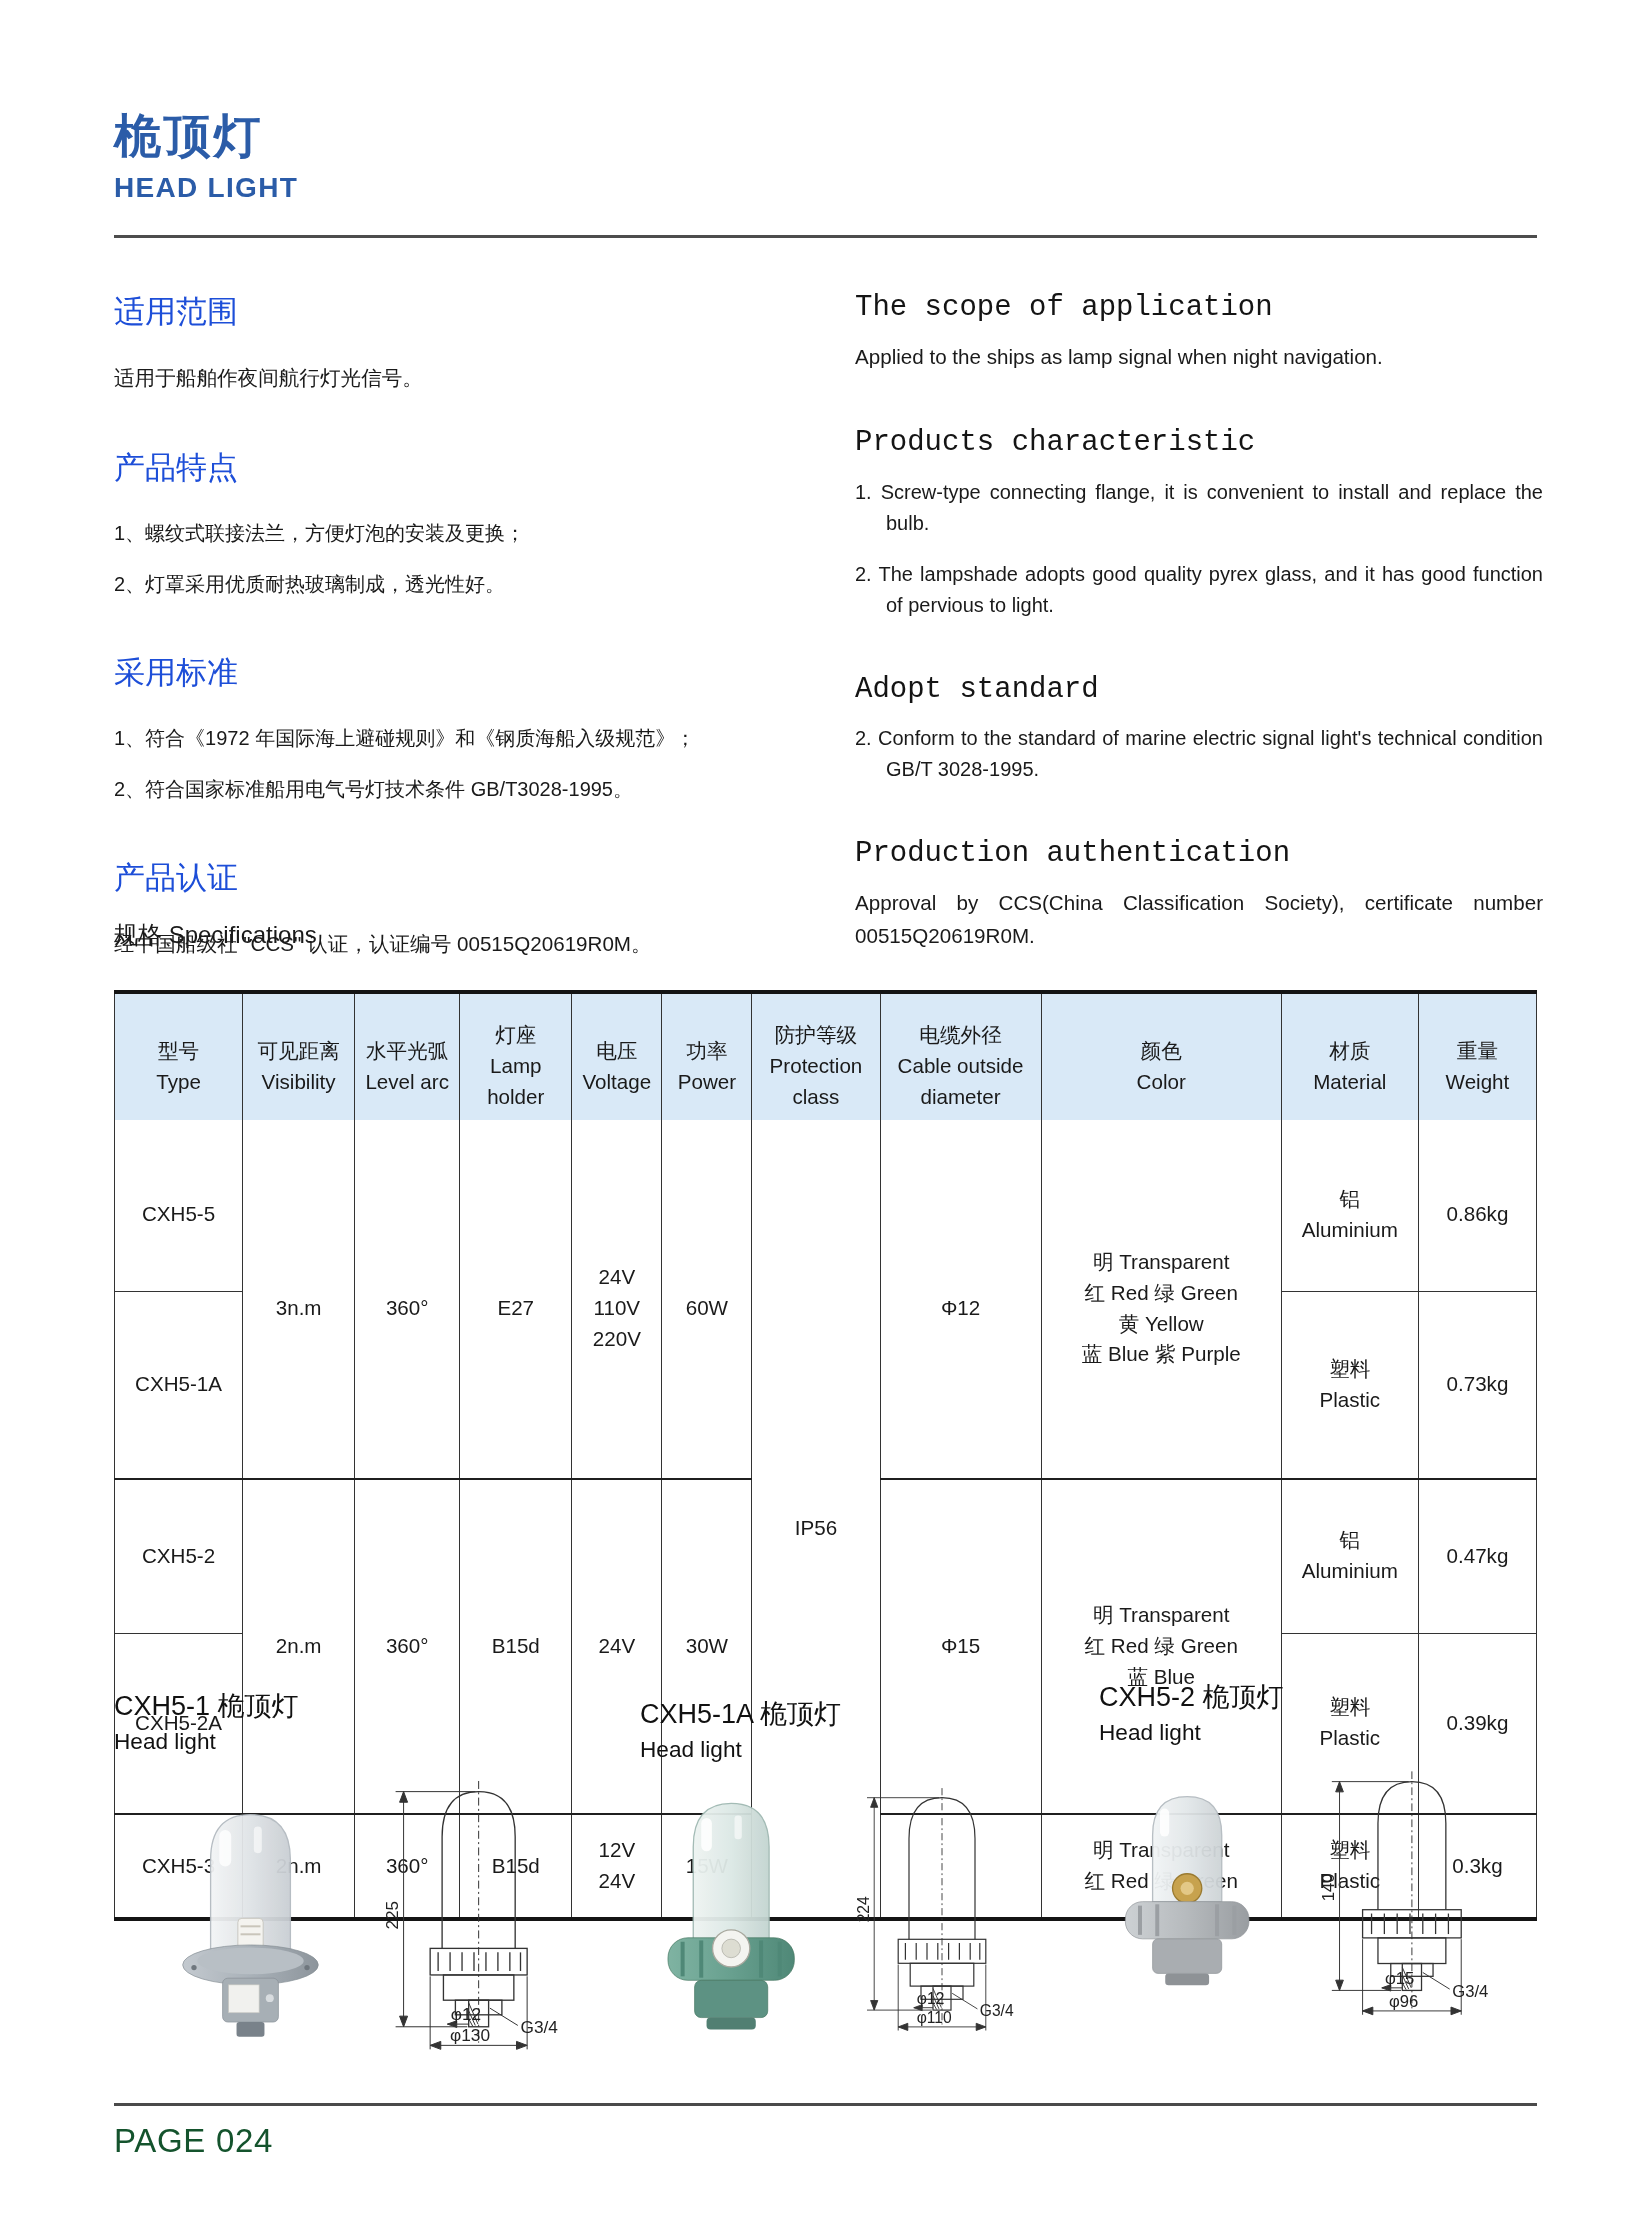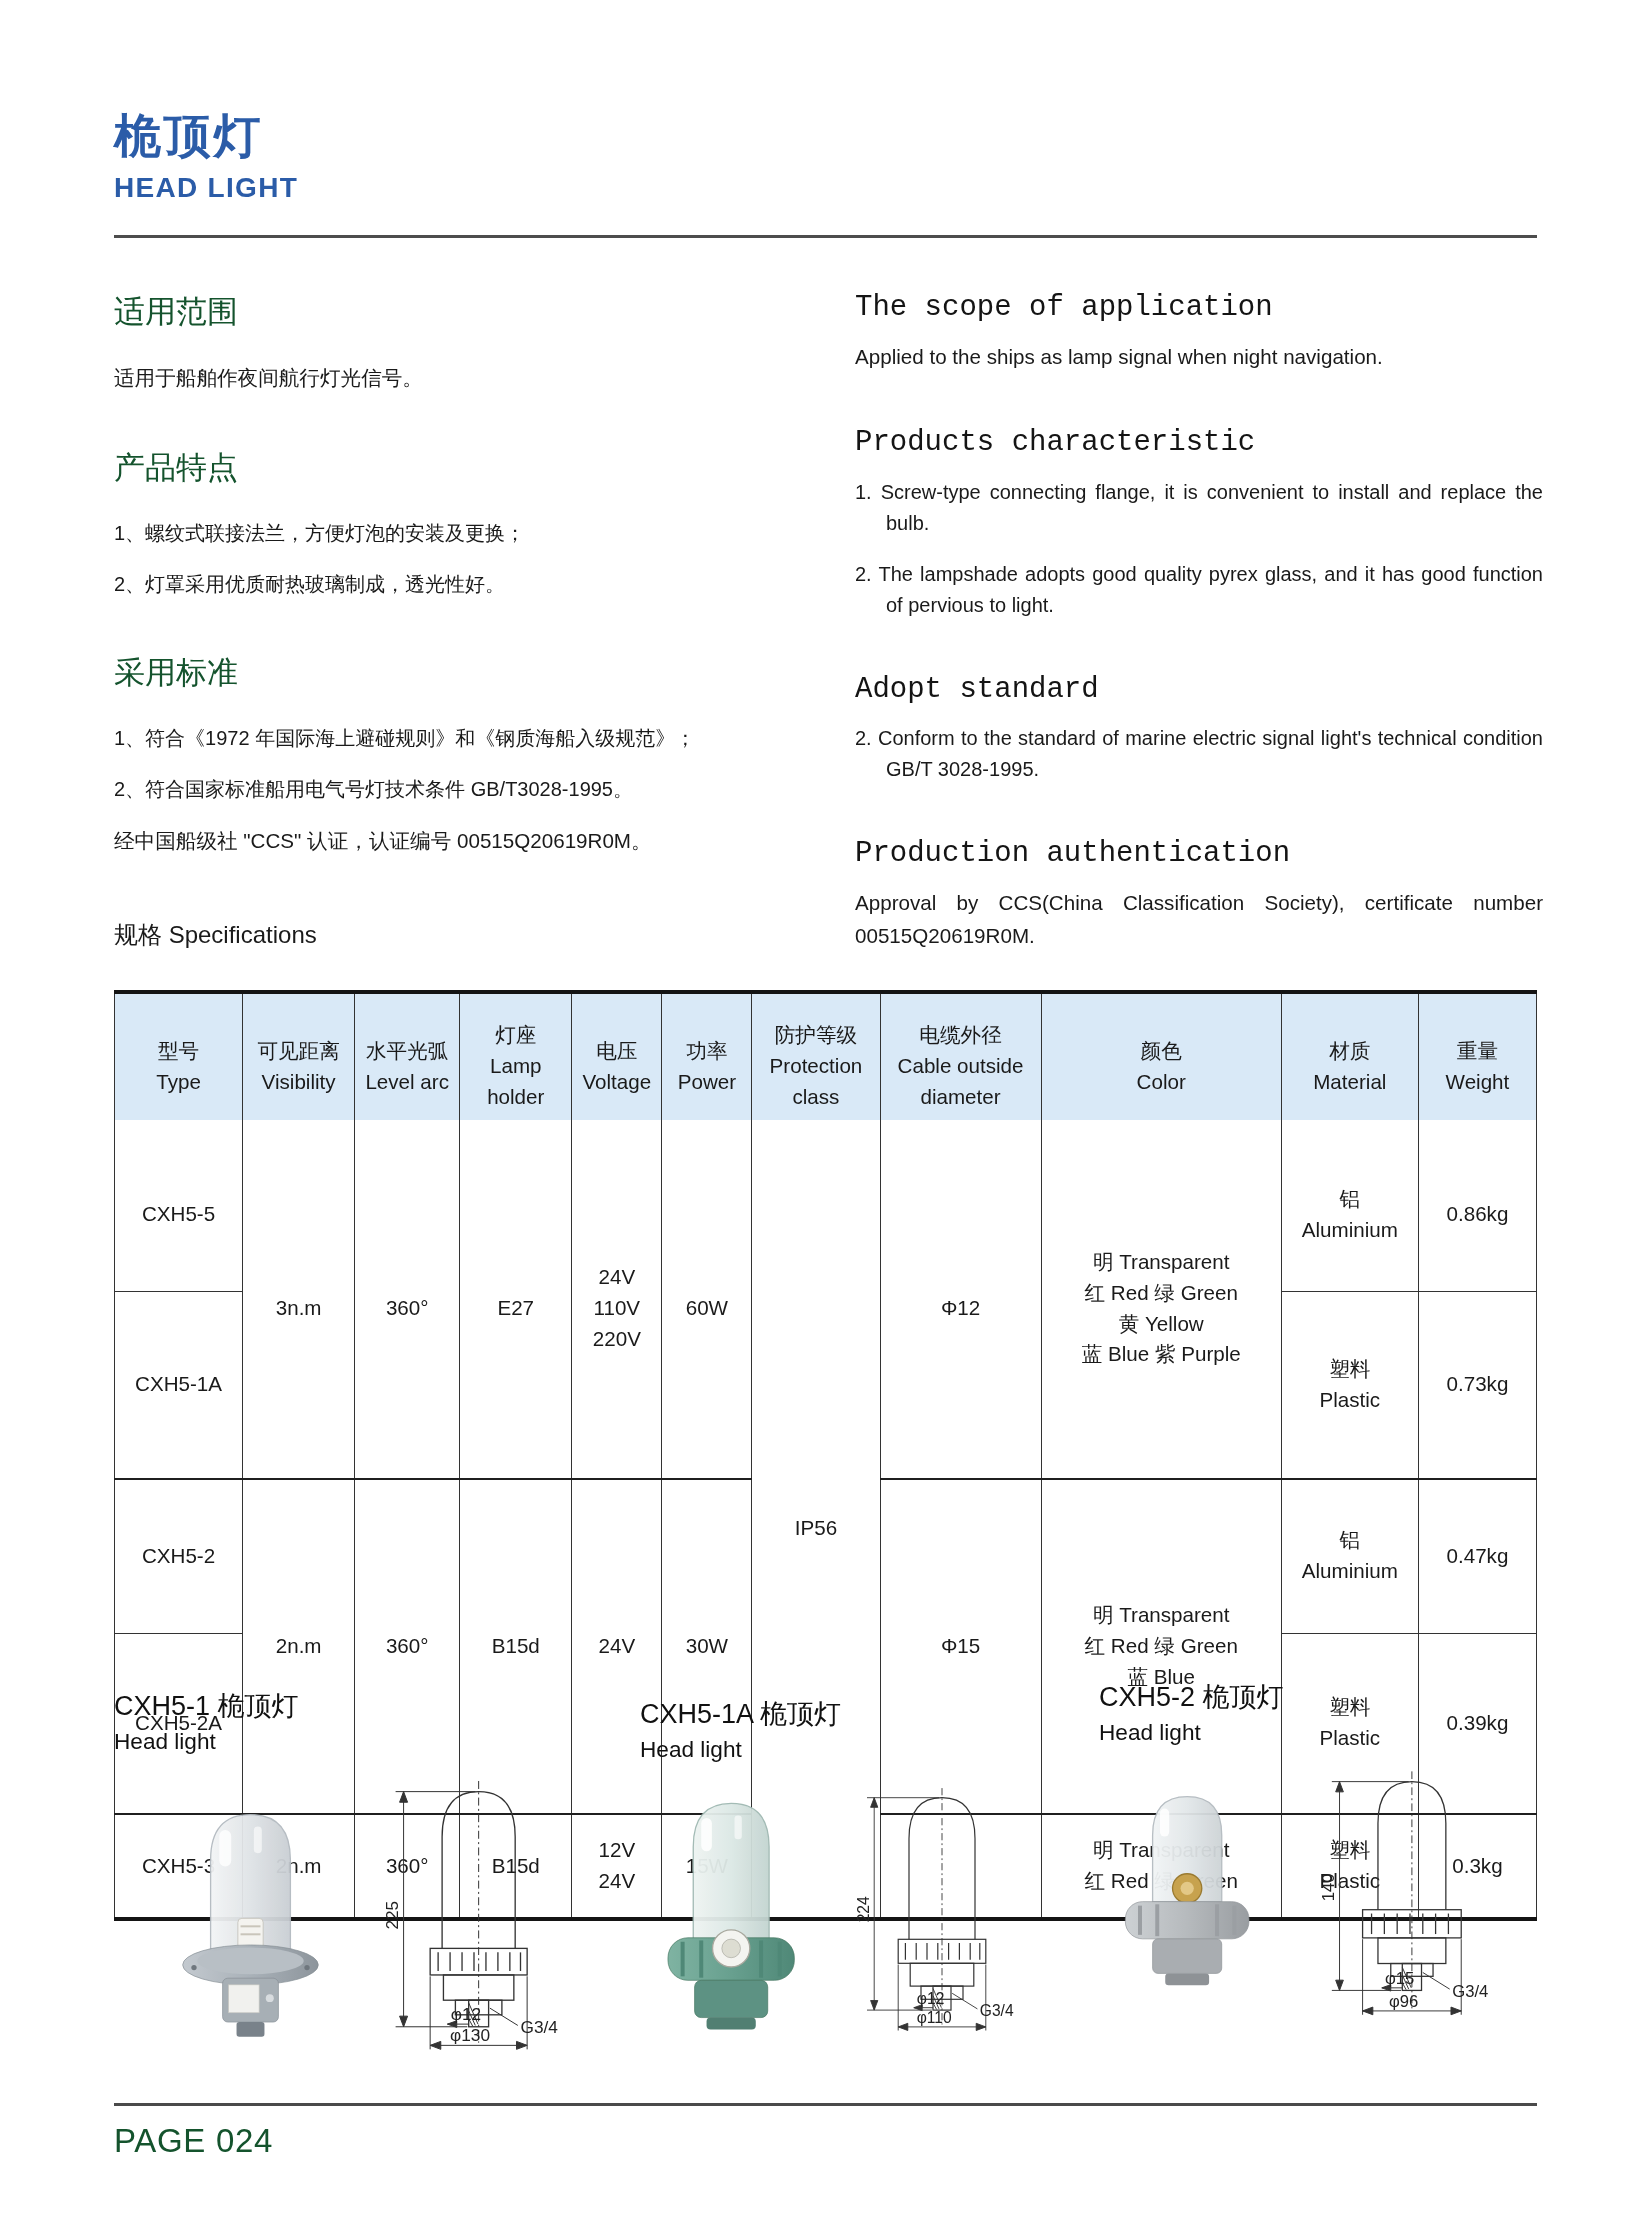--- a/index.html
+++ b/index.html
@@ -6,21 +6,21 @@
   .page{position:relative;width:1650px;height:2239px;background:#ffffff;overflow:hidden;
         font-family:"Liberation Sans","DejaVu Sans",sans-serif;color:#1a1a1a;}
   
   .title-zh{position:absolute;left:114px;top:105px;font-size:47px;font-weight:600;color:#2b5ca8;letter-spacing:2.7px;}
   .title-en{position:absolute;left:114px;top:172px;font-size:28px;font-weight:600;color:#2b5ca8;letter-spacing:1.3px;}
   .top-rule{position:absolute;left:114px;top:235px;width:1423px;height:2.7px;background:#4d4d4d;}
   
   .col{position:absolute;top:291px;}
   .col-left{left:114px;width:672px;}
   .col-right{left:855px;width:688px;}
-  .sec-h-zh{font-size:31px;font-weight:400;margin:0 0 29px 0;color:#14532d;}
+  .sec-h-zh{font-size:31px;font-weight:400;margin:0 0 29px 0;color:#1d4ed8;}
   .sec-h-en{font-size:29px;font-weight:400;margin:0 0 17.3px 0;color:#141414;font-family:Liberation Mono, monospace;}
   .mt{margin-top:52px;}
   .body-txt{font-size:20.6px;line-height:1.6;margin:0;}
   .item{font-size:20px;line-height:1.55;margin:12px 0 20px 0;}
   .just{text-align:justify;}
   .hang{padding-left:31px;text-indent:-31px;}
   
   .spec-h{position:absolute;left:114px;top:919px;font-size:24px;font-weight:400;}
   table.spec{position:absolute;left:114px;top:990px;width:1423px;border-collapse:collapse;table-layout:fixed;
              border-top:4px solid #141414;border-bottom:4px solid #141414;
@@ -54,20 +54,21 @@
     <p class="body-txt">适用于船舶作夜间航行灯光信号。</p>
 
     <h2 class="sec-h-zh mt">产品特点</h2>
     <p class="item">1、螺纹式联接法兰，方便灯泡的安装及更换；</p>
     <p class="item">2、灯罩采用优质耐热玻璃制成，透光性好。</p>
 
     <h2 class="sec-h-zh mt">采用标准</h2>
     <p class="item">1、符合《1972 年国际海上避碰规则》和《钢质海船入级规范》；</p>
     <p class="item">2、符合国家标准船用电气号灯技术条件 GB/T3028-1995。</p>
 
+    <h2 class="sec-h-zh mt">产品认证</h2>
     <p class="body-txt">经中国船级社 "CCS" 认证，认证编号 00515Q20619R0M。</p>
   </div>
 
   <div class="col col-right">
     <h2 class="sec-h-en">The scope of application</h2>
     <p class="body-txt">Applied to the ships as lamp signal when night navigation.</p>
 
     <h2 class="sec-h-en mt">Products characteristic</h2>
     <p class="item just hang">1. Screw-type connecting flange, it is convenient to install and replace the bulb.</p>
     <p class="item just hang">2. The lampshade adopts good quality pyrex glass, and it has good function of pervious to light.</p>

